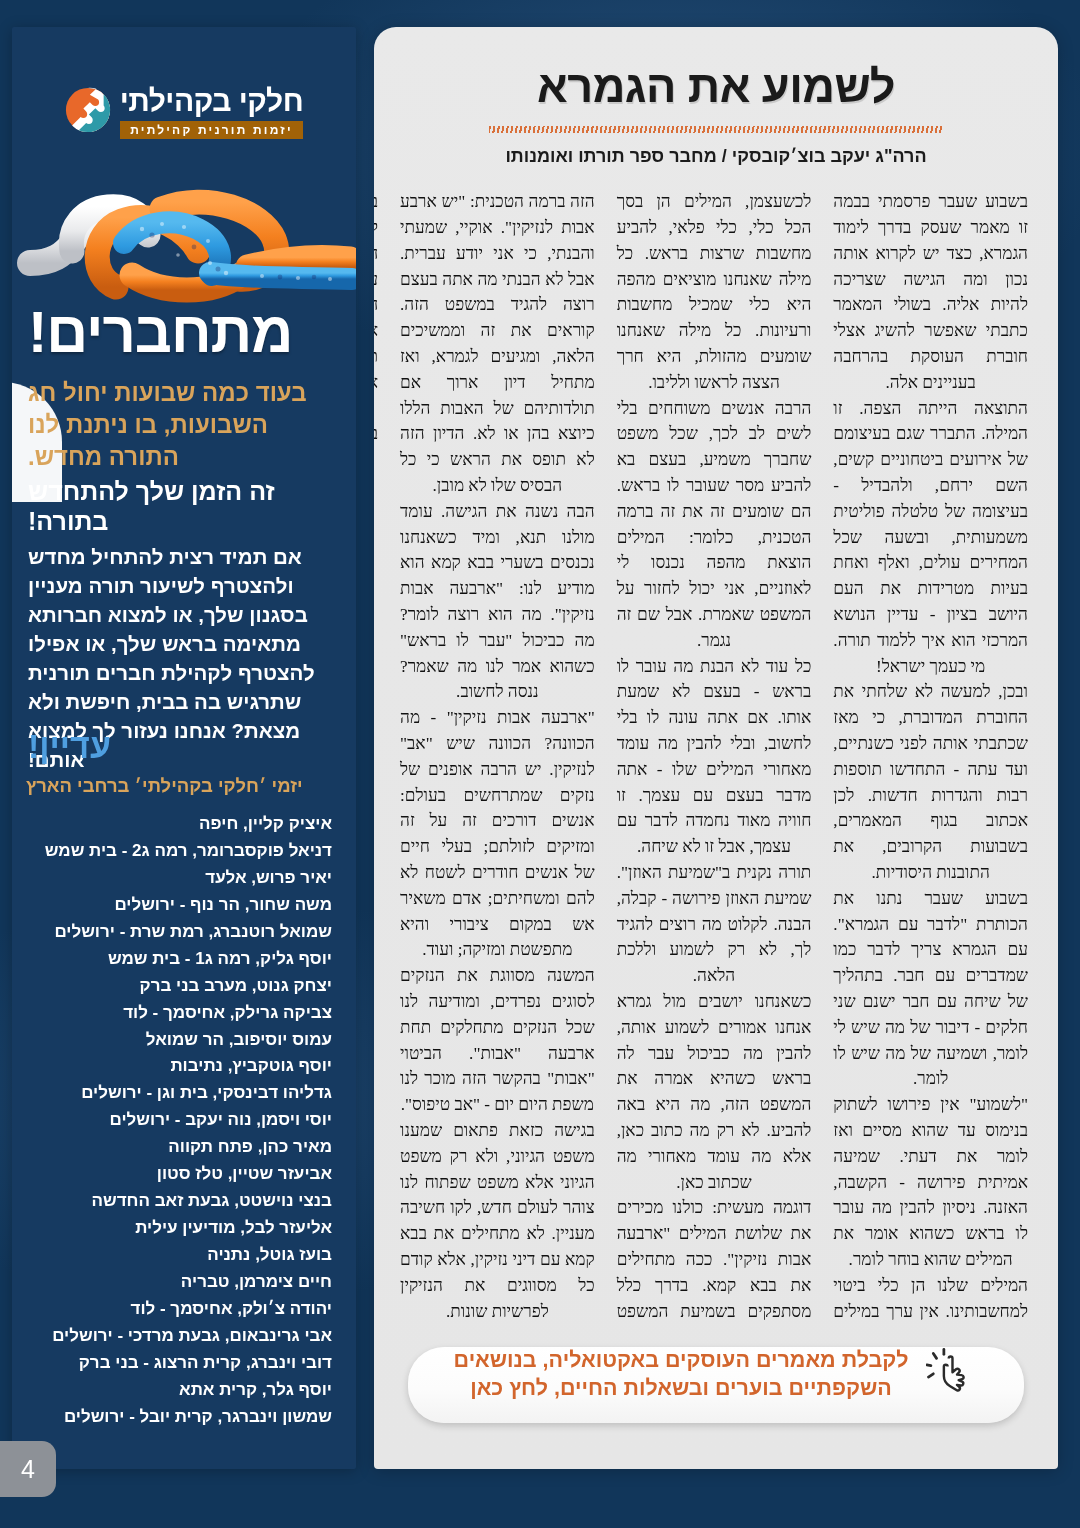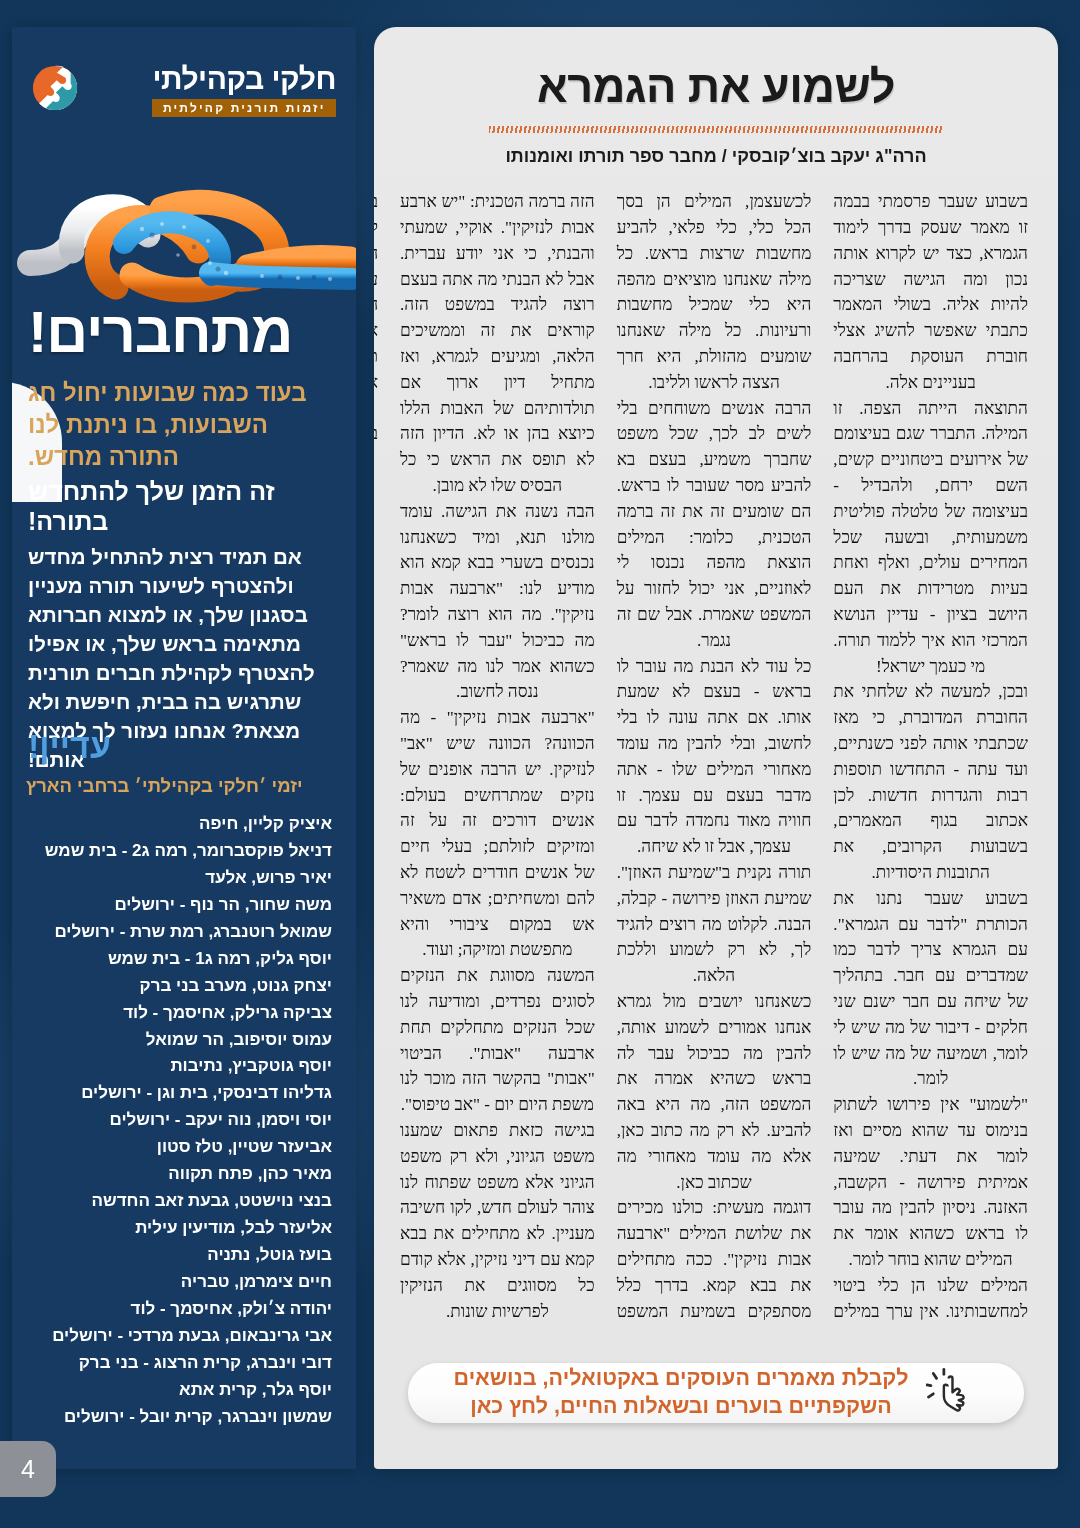--- a/index.html
+++ b/index.html
@@ -61,27 +61,27 @@
     width: 60px;
     height: 120px;
     background: #ffffff;
     border-radius: 0 60px 0 0;
     opacity: .96;
   }
 
   
   .logo-row {
     position: absolute;
-    top: 36px;
+    top: 58px;
     right: 20px;
     left: 20px;
     display: flex;
     flex-direction: row-reverse;
     align-items: flex-start;
-    justify-content: space-between;
+    justify-content: center;
     gap: 9px;
   }
   .logo-mark {
     width: 46px;
     height: 46px;
     flex: 0 0 46px;
     position: relative;
     margin-top: 2px;
   }
   .logo-text-block {
@@ -282,27 +282,26 @@
     hyphens: none;
   }
   .cols p + p { margin-top: 0; }
 
   
   .cta {
     position: absolute;
     left: 34px;
     right: 34px;
     bottom: 46px;
-    height: 60px;
+    height: 76px;
     background: linear-gradient(180deg, #ffffff 0%, #fcfcfc 55%, #f3f3f3 100%);
     border-radius: 36px;
     box-shadow: 0 3px 7px rgba(0,0,0,.17);
     display: flex;
     flex-direction: row;
-    align-items: center;
     justify-content: center;
     gap: 18px;
     padding: 0 22px;
     box-sizing: border-box;
   }
   .cta-text {
     font-size: 21.5px;
     font-weight: 700;
     color: #d2652c;
     line-height: 1.28;
@@ -403,22 +402,22 @@
         <li>יאיר פרוש, אלעד</li>
         <li>משה שחור, הר נוף - ירושלים</li>
         <li>שמואל רוטנברג, רמת שרת - ירושלים</li>
         <li>יוסף גליק, רמה ג1 - בית שמש</li>
         <li>יצחק גנוט, מערב בני ברק</li>
         <li>צביקה גרילק, אחיסמך - לוד</li>
         <li>עמוס יוסיפוב, הר שמואל</li>
         <li>יוסף גוטקביץ, נתיבות</li>
         <li>גדליהו דבינסקי, בית וגן - ירושלים</li>
         <li>יוסי ויסמן, נוה יעקב - ירושלים</li>
+        <li>מאיר כהן, פתח תקווה</li>
         <li>אביעזר שטיין, טלז סטון</li>
-        <li>מאיר כהן, פתח תקווה</li>
         <li>בנצי נוישטט, גבעת זאב החדשה</li>
         <li>אליעזר לבל, מודיעין עילית</li>
         <li>בועז גוטל, נתניה</li>
         <li>חיים צימרמן, טבריה</li>
         <li>יהודה צ׳ולק, אחיסמך - לוד</li>
         <li>אבי גרינבאום, גבעת מרדכי - ירושלים</li>
         <li>דובי וינברג, קרית הרצוג - בני ברק</li>
         <li>יוסף גלר, קרית אתא</li>
         <li>שמשון וינברגר, קרית יובל - ירושלים</li>
       </ul>

